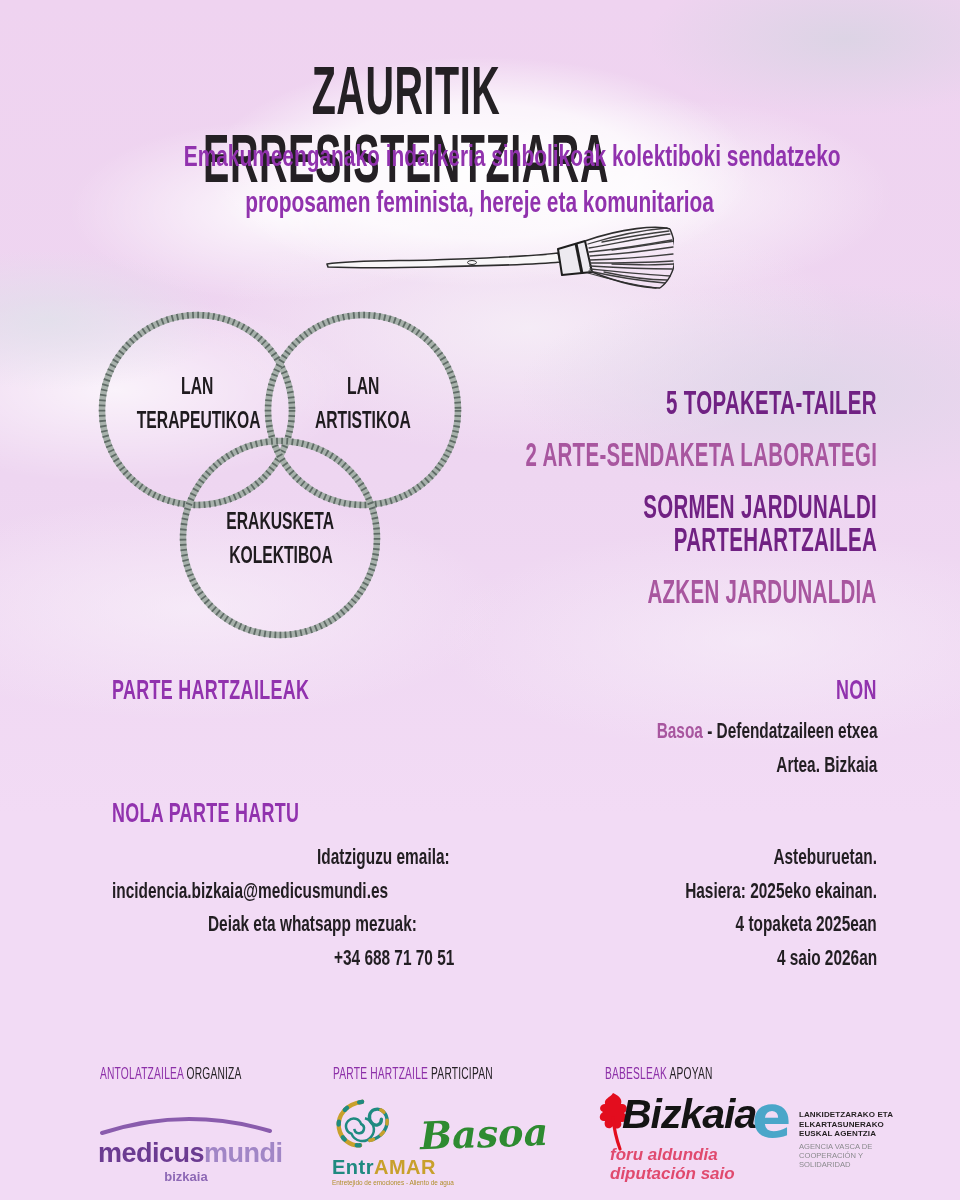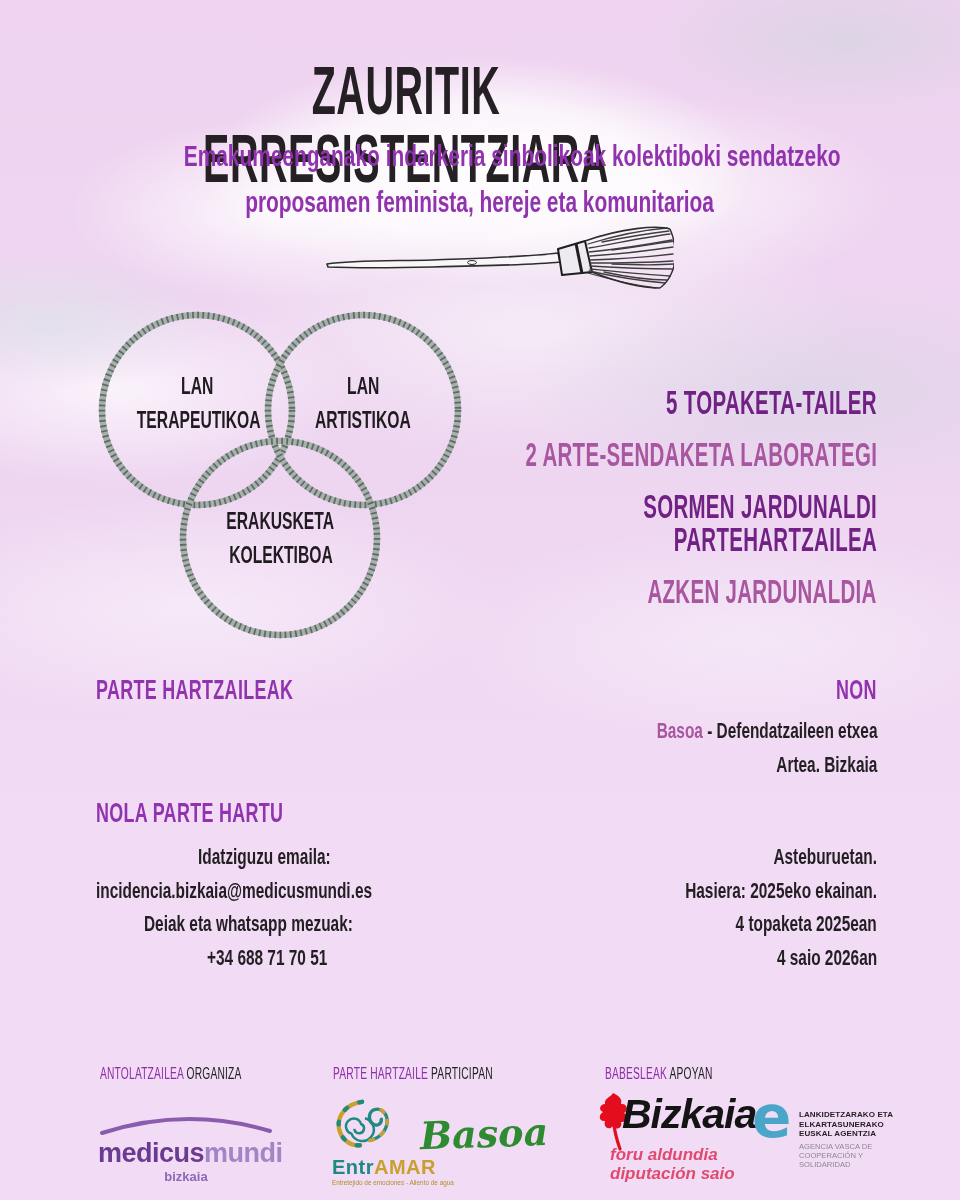--- a/index.html
+++ b/index.html
@@ -43,21 +43,21 @@
 
   .highlights { right:83px; top:386px; width:600px; text-align:right; }
   .highlights .row { font-size:33px; font-weight:700; line-height:33px; margin-bottom:19px; letter-spacing:0.5px; }
   .hl-dark { color:#702183; }
   .hl-mauve { color:#a8569f; }
 
   .sec-head { font-size:28px; font-weight:700; color:#9132ae; letter-spacing:0.5px; line-height:1; }
   .body-txt { font-size:22px; font-weight:700; color:#221e22; line-height:33.5px; }
   .accent { color:#a8569f; }
 
-  .left-col { left:96px; text-align:center; }
+  .left-col { left:112px; text-align:right; }
   .right-col { right:83px; text-align:right; }
 
   .f-head { top:1066px; font-size:16px; font-weight:400; line-height:1; letter-spacing:0.3px; }
   .f-eu { color:#8c2fa8; } .f-es { color:#242024; }
 
   .mm-block { left:98px; top:1108px; width:176px; text-align:center; }
   .mm-name { font-size:27px; font-weight:700; line-height:1; margin-top:0px; letter-spacing:-0.5px; }
   .mm-1 { color:#6b3b91; } .mm-2 { color:#a186c6; }
   .mm-sub { font-size:13px; color:#8d68b5; font-weight:600; margin-top:2px; }
 

